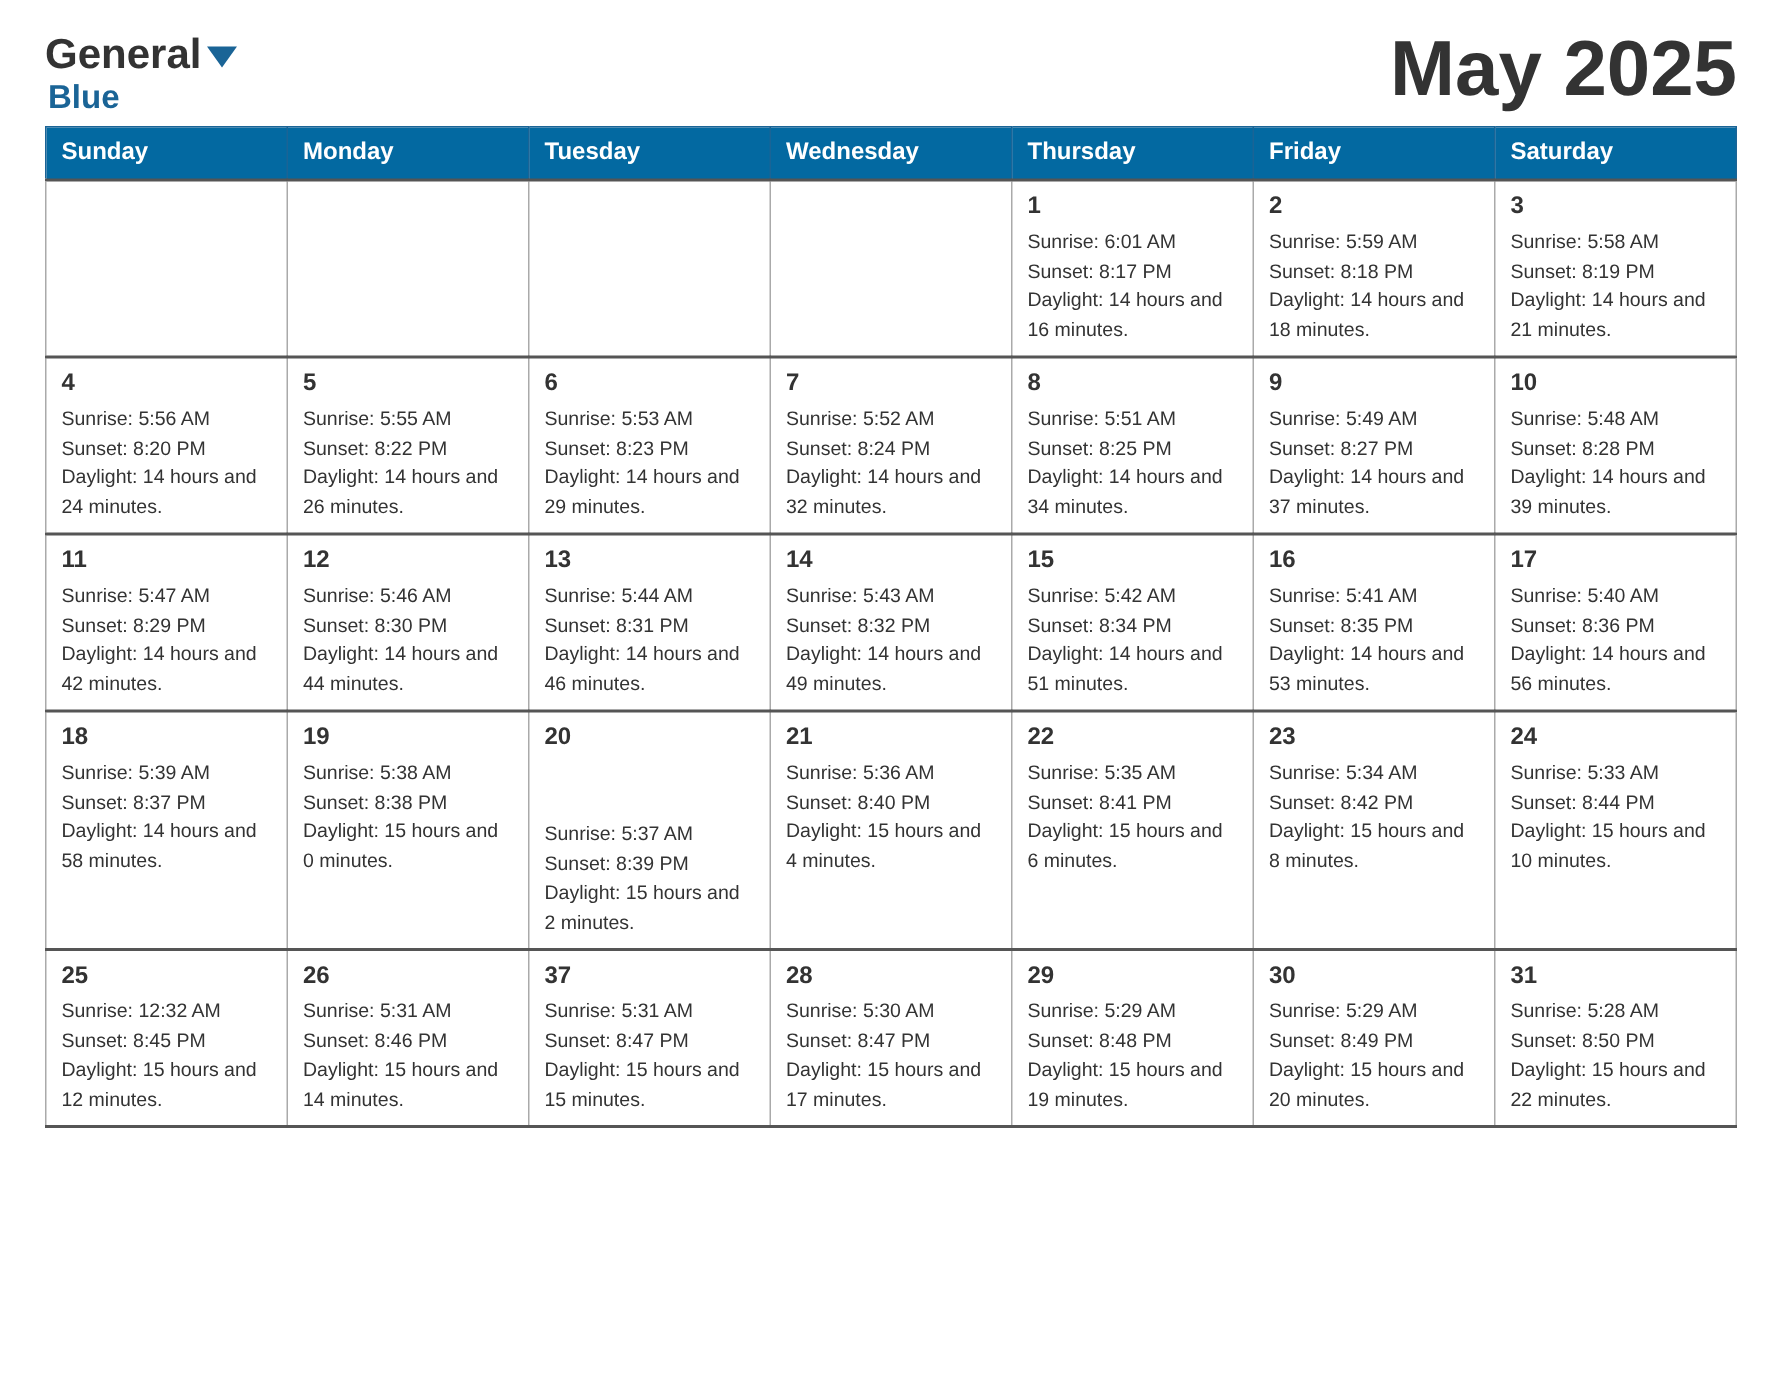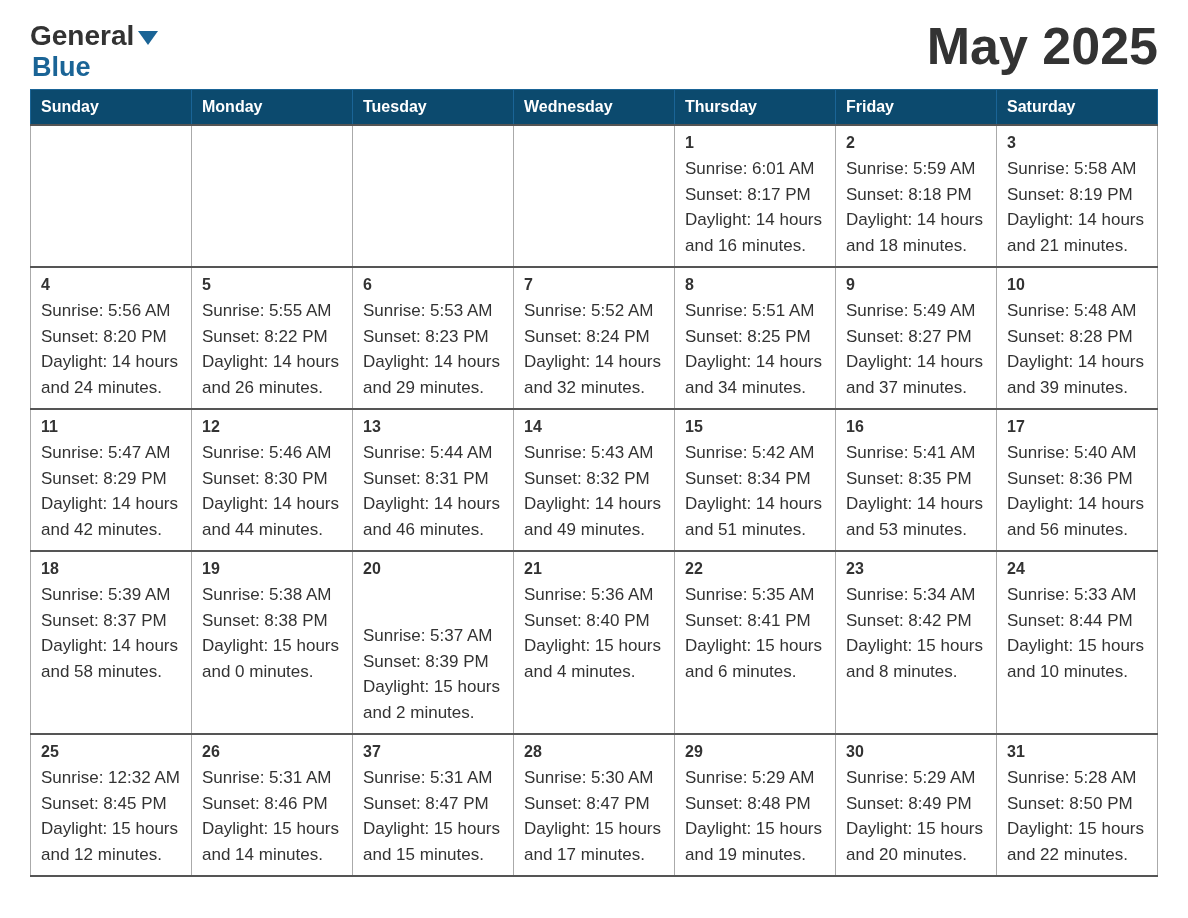--- a/index.html
+++ b/index.html
@@ -32,21 +32,21 @@
     .logo-arrow {
       width: 0;
       height: 0;
       border-left: 10px solid transparent;
       border-right: 10px solid transparent;
       border-top: 14px solid #1a6496;
       margin-left: 4px;
       margin-top: 4px;
     }
     .logo-blue {
-      font-size: 27px;
+      font-size: 22px;
       color: #1a6496;
       font-weight: bold;
       margin-left: 2px;
     }
     .title-area {
       text-align: center;
     }
     .month-year {
       font-size: 52px;
       font-weight: bold;
@@ -57,21 +57,21 @@
       font-size: 20px;
       color: #333;
       margin-top: 6px;
     }
     .calendar {
       width: 100%;
       border-collapse: collapse;
       border: 1px solid #555;
     }
     .calendar th {
-      background-color: #0c4a6e;
+      background-color: #0369a1;
       color: #fff;
       font-size: 16px;
       font-weight: bold;
       padding: 8px 10px;
       text-align: left;
       border: 1px solid #1a6496;
     }
     .calendar td {
       vertical-align: top;
       padding: 8px 10px;
@@ -82,21 +82,21 @@
       color: #333;
     }
     .day-number {
       font-size: 16px;
       font-weight: bold;
       color: #333;
       display: block;
       margin-bottom: 4px;
     }
     .day-info {
-      font-size: 17px;
+      font-size: 13px;
       color: #333;
       line-height: 1.5;
     }
     .empty-cell {
       background: #fff;
     }
     tr { border-bottom: 2px solid #555; }
   </style>
 </head>
 <body>

